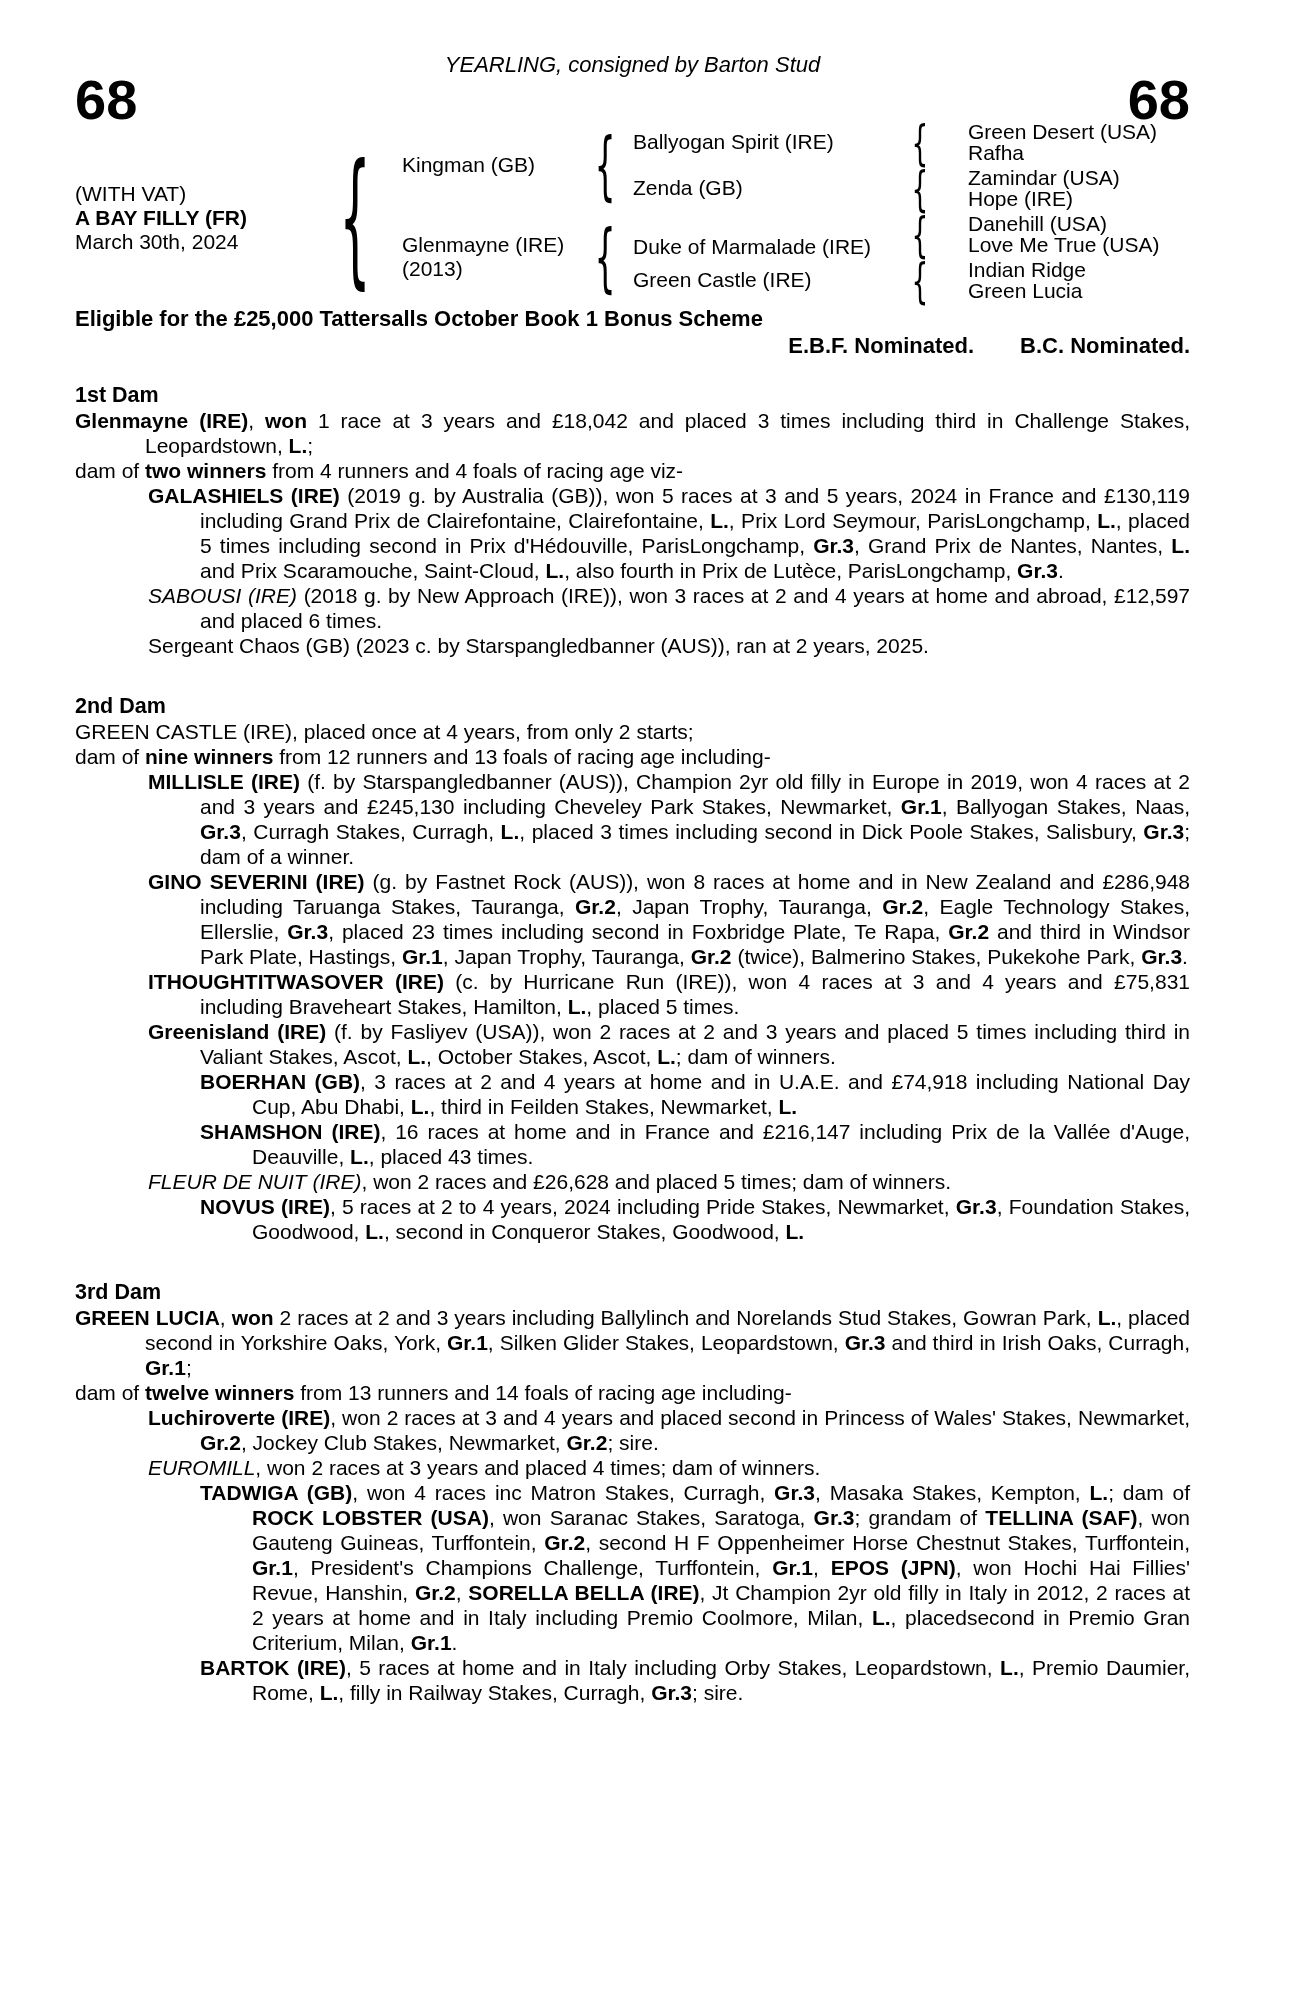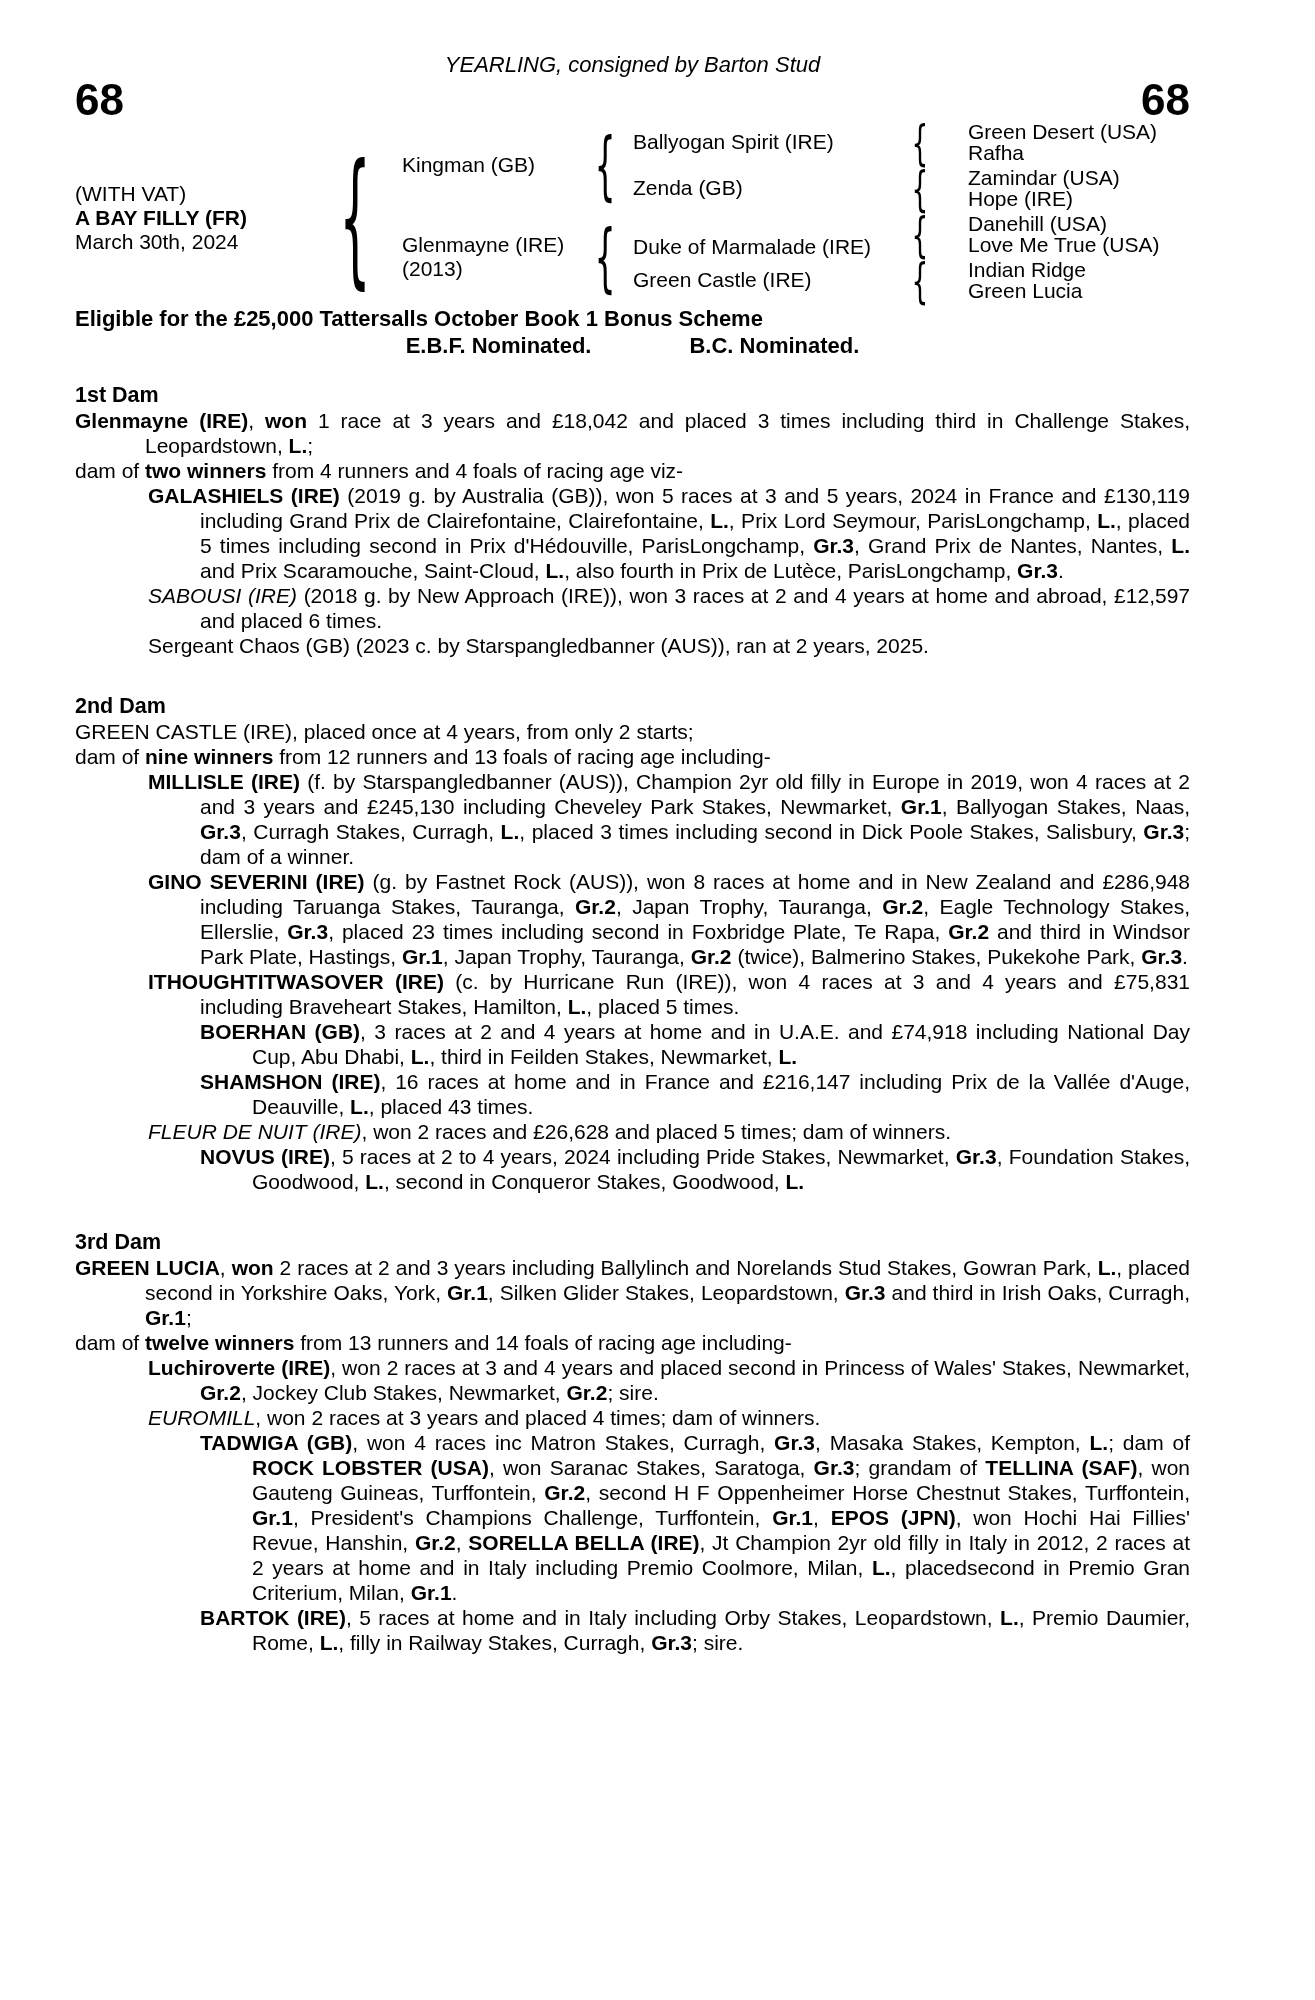--- a/index.html
+++ b/index.html
@@ -19,21 +19,21 @@
     font-style: italic;
     font-size: 22px;
     line-height: 26px;
   }
   .lot-row {
     margin-top: 2px;
     display: flex;
     justify-content: space-between;
     align-items: flex-start;
     font-weight: bold;
-    font-size: 44px;
+    font-size: 56px;
     line-height: 40px;
     height: 40px;
   }
   .stand-line {
     margin-top: 8px;
     font-weight: bold;
     font-size: 23px;
     line-height: 28px;
   }
   
@@ -66,22 +66,22 @@
   .notice1 {
     margin-top: 2px;
     text-align: left;
     font-weight: bold;
     font-size: 22px;
     line-height: 26px;
   }
   .notice2 {
     margin-top: 1px;
     display: flex;
-    justify-content: center;
-    gap: 98px;
+    justify-content: flex-end;
+    gap: 46px;
     font-weight: bold;
     font-size: 22px;
     line-height: 26px;
   }
   
   .section-heading {
     margin-top: 36px;
     font-weight: bold;
     font-size: 21.5px;
     line-height: 25px;
@@ -157,20 +157,21 @@
         <div class="para ind1"><i>SABOUSI (IRE)</i><span> (2018 g. by New Approach (IRE)), won 3 races at 2 and 4 years at home and abroad, £12,597 and placed 6 times.</span></div>
         <div class="para ind1"><span>Sergeant Chaos (GB) (2023 c. by Starspangledbanner (AUS)), ran at 2 years, 2025.</span></div>
       </section>
       <section class="section">
         <div class="section-heading">2nd Dam</div>
         <div class="para ind0"><span>GREEN CASTLE (IRE), placed once at 4 years, from only 2 starts;</span></div>
         <div class="para ind0"><span>dam of </span><b>nine winners</b><span> from 12 runners and 13 foals of racing age including-</span></div>
         <div class="para ind1"><b>MILLISLE (IRE)</b><span> (f. by Starspangledbanner (AUS)), Champion 2yr old filly in Europe in 2019, won 4 races at 2 and 3 years and £245,130 including Cheveley Park Stakes, Newmarket, </span><b>Gr.1</b><span>, Ballyogan Stakes, Naas, </span><b>Gr.3</b><span>, Curragh Stakes, Curragh, </span><b>L.</b><span>, placed 3 times including second in Dick Poole Stakes, Salisbury, </span><b>Gr.3</b><span>; dam of a winner.</span></div>
         <div class="para ind1"><b>GINO SEVERINI (IRE)</b><span> (g. by Fastnet Rock (AUS)), won 8 races at home and in New Zealand and £286,948 including Taruanga Stakes, Tauranga, </span><b>Gr.2</b><span>, Japan Trophy, Tauranga, </span><b>Gr.2</b><span>, Eagle Technology Stakes, Ellerslie, </span><b>Gr.3</b><span>, placed 23 times including second in Foxbridge Plate, Te Rapa, </span><b>Gr.2</b><span> and third in Windsor Park Plate, Hastings, </span><b>Gr.1</b><span>, Japan Trophy, Tauranga, </span><b>Gr.2</b><span> (twice), Balmerino Stakes, Pukekohe Park, </span><b>Gr.3</b><span>.</span></div>
         <div class="para ind1"><b>ITHOUGHTITWASOVER (IRE)</b><span> (c. by Hurricane Run (IRE)), won 4 races at 3 and 4 years and £75,831 including Braveheart Stakes, Hamilton, </span><b>L.</b><span>, placed 5 times.</span></div>
+        <div class="para ind1"><b>Greenisland (IRE)</b><span> (f. by Fasliyev (USA)), won 2 races at 2 and 3 years and placed 5 times including third in Valiant Stakes, Ascot, </span><b>L.</b><span>, October Stakes, Ascot, </span><b>L.</b><span>; dam of winners.</span></div>
         <div class="para ind2"><b>BOERHAN (GB)</b><span>, 3 races at 2 and 4 years at home and in U.A.E. and £74,918 including National Day Cup, Abu Dhabi, </span><b>L.</b><span>, third in Feilden Stakes, Newmarket, </span><b>L.</b></div>
         <div class="para ind2"><b>SHAMSHON (IRE)</b><span>, 16 races at home and in France and £216,147 including Prix de la Vallée d'Auge, Deauville, </span><b>L.</b><span>, placed 43 times.</span></div>
         <div class="para ind1"><i>FLEUR DE NUIT (IRE)</i><span>, won 2 races and £26,628 and placed 5 times; dam of winners.</span></div>
         <div class="para ind2"><b>NOVUS (IRE)</b><span>, 5 races at 2 to 4 years, 2024 including Pride Stakes, Newmarket, </span><b>Gr.3</b><span>, Foundation Stakes, Goodwood, </span><b>L.</b><span>, second in Conqueror Stakes, Goodwood, </span><b>L.</b></div>
       </section>
       <section class="section">
         <div class="section-heading">3rd Dam</div>
         <div class="para ind0"><b>GREEN LUCIA</b><span>, </span><b>won</b><span> 2 races at 2 and 3 years including Ballylinch and Norelands Stud Stakes, Gowran Park, </span><b>L.</b><span>, placed second in Yorkshire Oaks, York, </span><b>Gr.1</b><span>, Silken Glider Stakes, Leopardstown, </span><b>Gr.3</b><span> and third in Irish Oaks, Curragh, </span><b>Gr.1</b><span>;</span></div>
         <div class="para ind0"><span>dam of </span><b>twelve winners</b><span> from 13 runners and 14 foals of racing age including-</span></div>
         <div class="para ind1"><b>Luchiroverte (IRE)</b><span>, won 2 races at 3 and 4 years and placed second in Princess of Wales' Stakes, Newmarket, </span><b>Gr.2</b><span>, Jockey Club Stakes, Newmarket, </span><b>Gr.2</b><span>; sire.</span></div>

